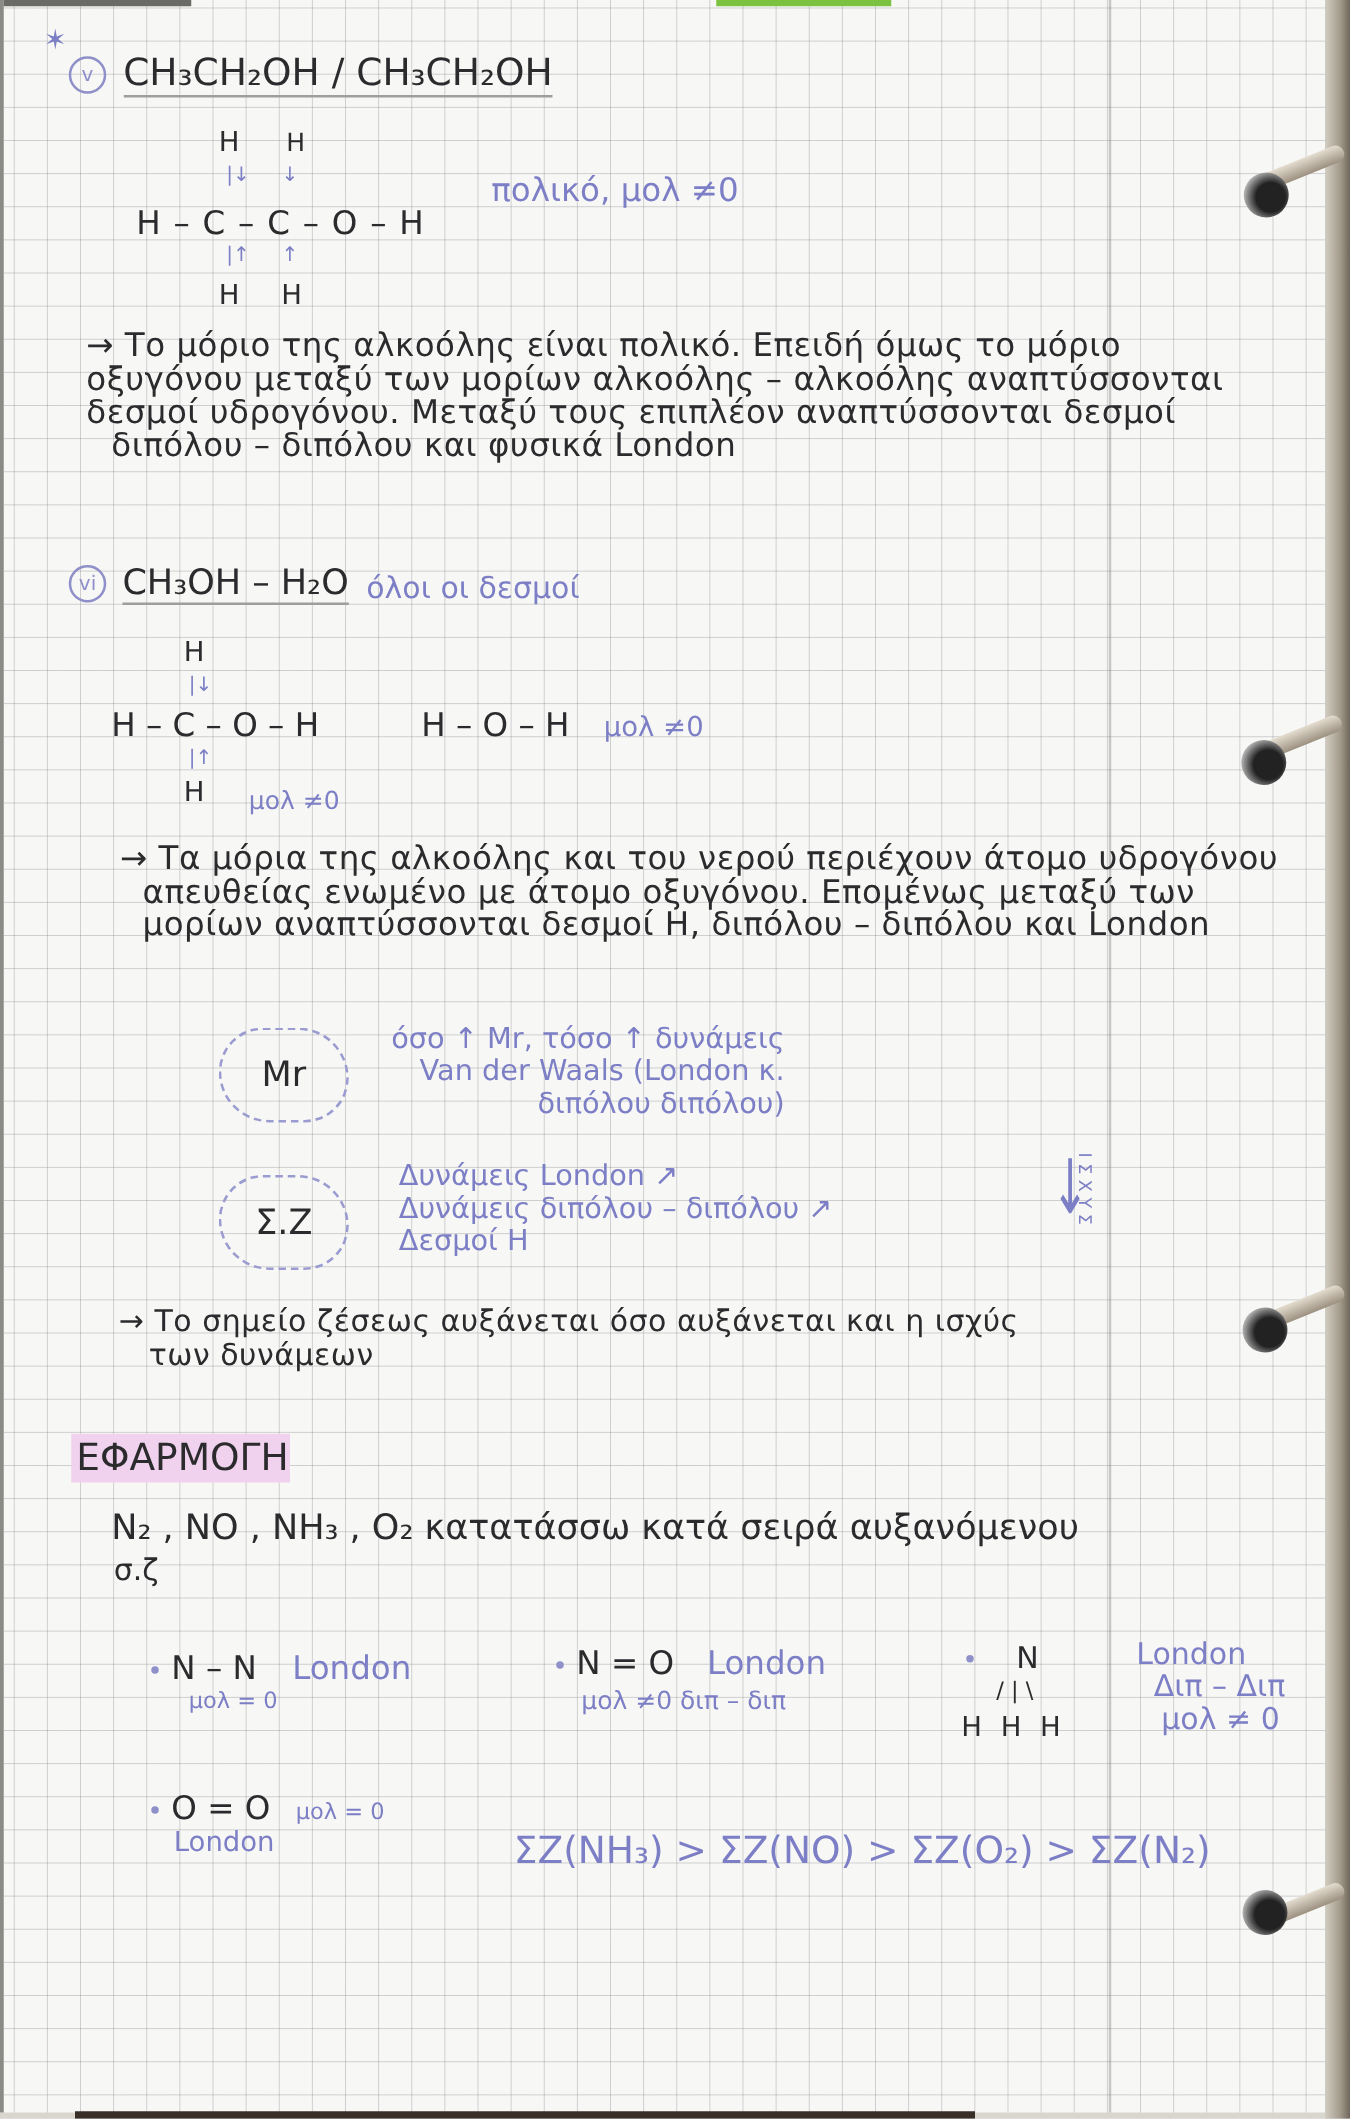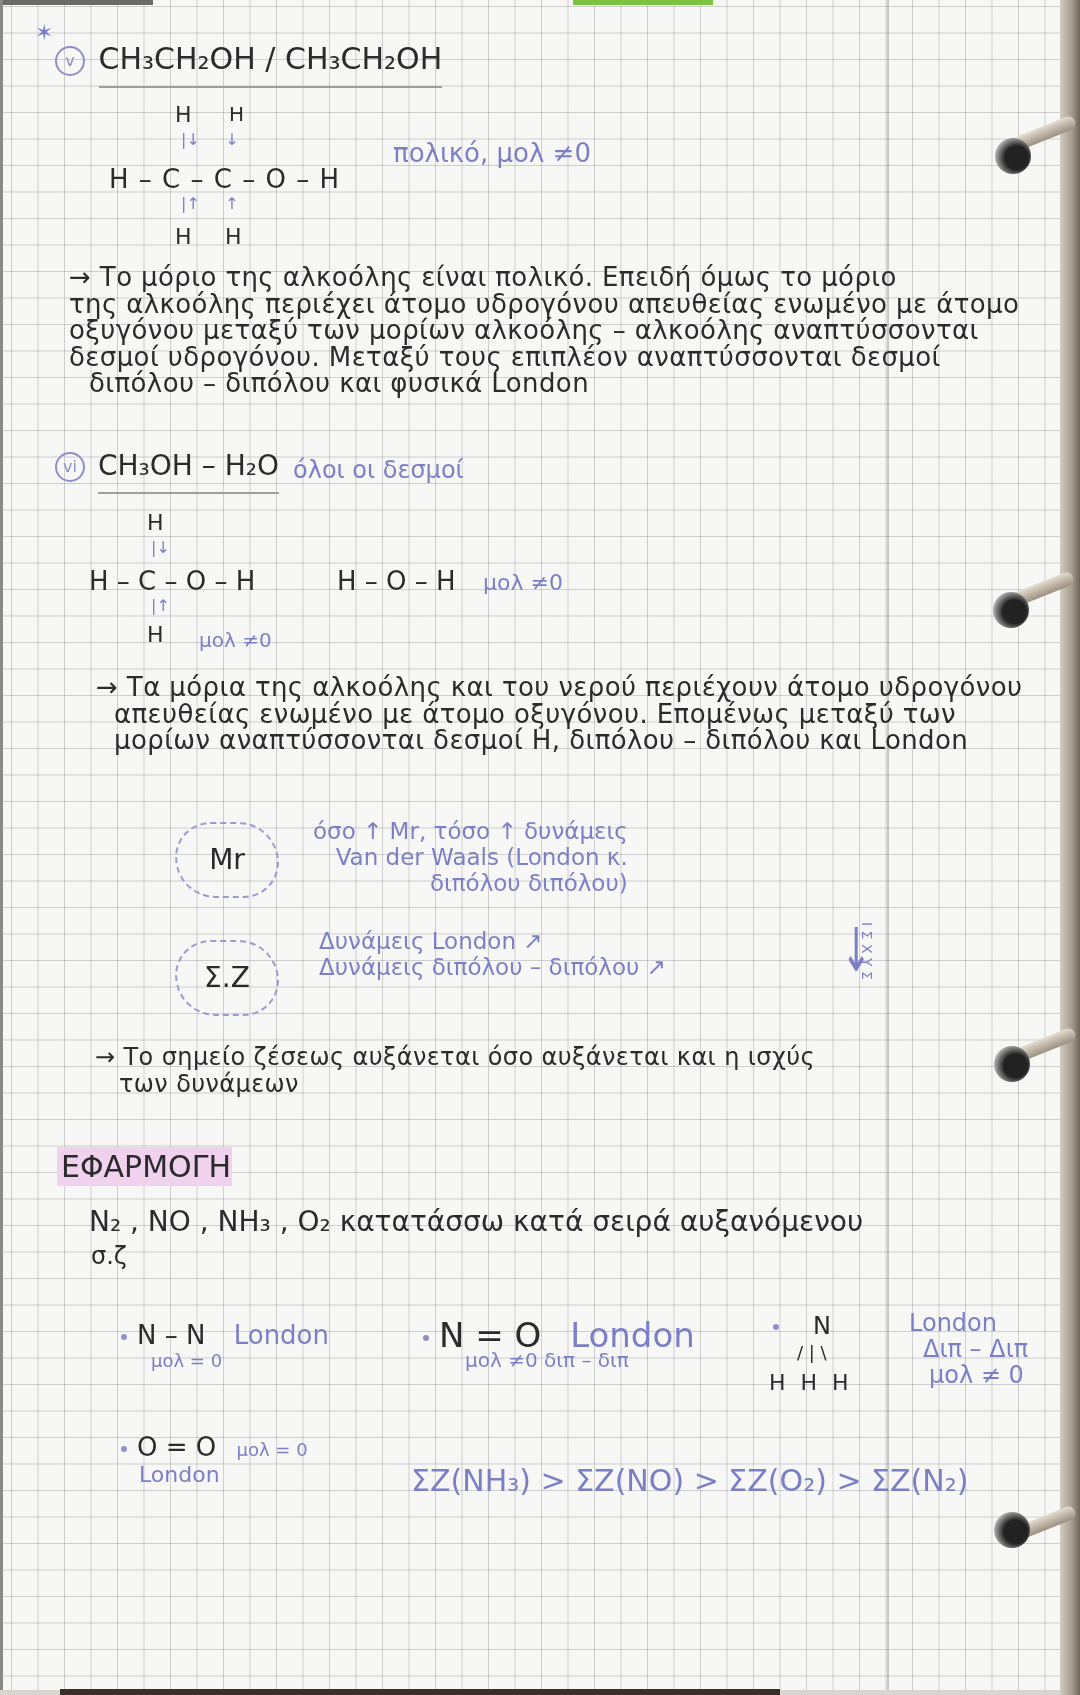--- a/index.html
+++ b/index.html
@@ -31,21 +31,21 @@
   }
   .ink { color: #2b2b2d; }
   .pen { color: #7d7fc6; }
   .t { position: absolute; white-space: nowrap; line-height: 1; }
   .para { position: absolute; font-size: 26px; line-height: 26.5px; color: #2b2b2d; white-space: nowrap; letter-spacing: 0.4px; }
   .circle {
     display: inline-block; width: 26px; height: 26px; border: 2px solid #8f90c9; border-radius: 50%;
     color: #8f90c9; font-size: 16px; text-align: center; line-height: 26px; margin-right: 4px;
     vertical-align: middle;
   }
-  .underline { border-bottom: 2px solid #9e9e9e; padding-bottom: 10px; }
+  .underline { border-bottom: 2px solid #9e9e9e; padding-bottom: 0; }
   .cloud {
     position: absolute; border: 2px dashed #9a9bd0; border-radius: 40px 46px 40px 46px;
     color: #2b2b2d; font-size: 28px; text-align: center;
   }
   .highlight { background: #f0d2ee; padding: 2px 1px 2px 4px; }
   .ring {
     position: absolute; width: 36px; height: 36px; border-radius: 50%;
     background: radial-gradient(circle at 60% 55%, #222 0 40%, #777 60%, #cfcfcf 80%);
   }
   .ring-arm {
@@ -77,21 +77,20 @@
   <div class="t ink" style="left:226px;top:104px;font-size:20px;">H</div>
   <div class="t pen" style="left:178px;top:132px;font-size:16px;">|↓ &nbsp;&nbsp;&nbsp; ↓</div>
   <div class="t ink" style="left:106px;top:166px;font-size:26px;word-spacing:2px;text-align:center;">H – C – C – O – H</div>
   <div class="t pen" style="left:178px;top:196px;font-size:16px;">|↑ &nbsp;&nbsp;&nbsp; ↑</div>
   <div class="t ink" style="left:172px;top:226px;font-size:22px;">H</div>
   <div class="t ink" style="left:222px;top:226px;font-size:22px;">H</div>
   <div class="t pen" style="left:390px;top:140px;font-size:26px;">πολικό, μολ ≠0</div>
 
   <div class="para" style="left:66px;top:264px;">
     <div>→ Το μόριο της αλκοόλης είναι πολικό. Επειδή όμως το μόριο</div>
-    <div>της αλκοόλης περιέχει άτομο υδρογόνου απευθείας ενωμένο με άτομο</div>
     <div>οξυγόνου μεταξύ των μορίων αλκοόλης – αλκοόλης αναπτύσσονται</div>
     <div>δεσμοί υδρογόνου. Μεταξύ τους επιπλέον αναπτύσσονται δεσμοί</div>
     <div style="padding-left:20px">διπόλου – διπόλου και φυσικά London</div>
   </div>
 
   <div class="t ink" style="left:52px;top:452px;font-size:28px;">
     <span class="circle">vi</span>
     <span class="underline">CH₃OH – H₂O</span>
   </div>
   <div class="t pen" style="left:290px;top:458px;font-size:24px;">όλοι οι δεσμοί</div>
@@ -115,20 +114,21 @@
   <div class="t pen" style="left:310px;top:818px;font-size:23px;line-height:26px;text-align:right;">
     <div>όσο ↑ Mr, τόσο ↑ δυνάμεις</div>
     <div>Van der Waals (London κ.</div>
     <div style="padding-left:14px">διπόλου διπόλου)</div>
   </div>
 
   <div class="cloud" style="left:172px;top:940px;width:100px;height:72px;line-height:72px;">Σ.Ζ</div>
   <div class="t pen" style="left:316px;top:928px;font-size:23px;line-height:26px;">
     <div>Δυνάμεις London ↗</div>
     <div>Δυνάμεις διπόλου – διπόλου ↗</div>
+    <div>Δεσμοί H</div>
   </div>
   <div class="t pen" style="left:828px;top:920px;font-size:60px;line-height:60px;transform:scaleX(0.6);">↓</div>
   <div class="vlabel" style="left:856px;top:922px;">I Σ X Y Σ</div>
 
   <div class="para" style="left:92px;top:1044px;font-size:24px;">
     <div>→ Το σημείο ζέσεως αυξάνεται όσο αυξάνεται και η ισχύς</div>
     <div style="padding-left:24px">των δυνάμεων</div>
   </div>
 
   <div class="t ink" style="left:54px;top:1152px;font-size:30px;">
@@ -136,21 +136,21 @@
   </div>
   <div class="t ink" style="left:86px;top:1208px;font-size:28px;">N₂ , NO , NH₃ , O₂ κατατάσσω κατά σειρά αυξανόμενου</div>
   <div class="t ink" style="left:88px;top:1244px;font-size:24px;">σ.ζ</div>
 
   <div class="t" style="left:118px;top:1322px;font-size:26px;">
     <span class="dot"></span><span class="ink">N – N</span>
     <span class="pen" style="margin-left:20px">London</span>
   </div>
   <div class="t pen" style="left:148px;top:1352px;font-size:18px;">μολ = 0</div>
 
-  <div class="t" style="left:420px;top:1318px;font-size:34px;">
+  <div class="t" style="left:442px;top:1318px;font-size:26px;">
     <span class="dot"></span><span class="ink">N = O</span>
     <span class="pen" style="margin-left:18px">London</span>
   </div>
   <div class="t pen" style="left:462px;top:1350px;font-size:20px;">μολ ≠0  διπ – διπ</div>
 
   <div class="t" style="left:770px;top:1314px;font-size:24px;">
     <span class="dot"></span><span class="ink" style="margin-left:24px">N</span>
   </div>
   <div class="t ink" style="left:794px;top:1344px;font-size:18px;">/  |  \</div>
   <div class="t ink" style="left:766px;top:1372px;font-size:22px;word-spacing:8px;">H   H   H</div>

